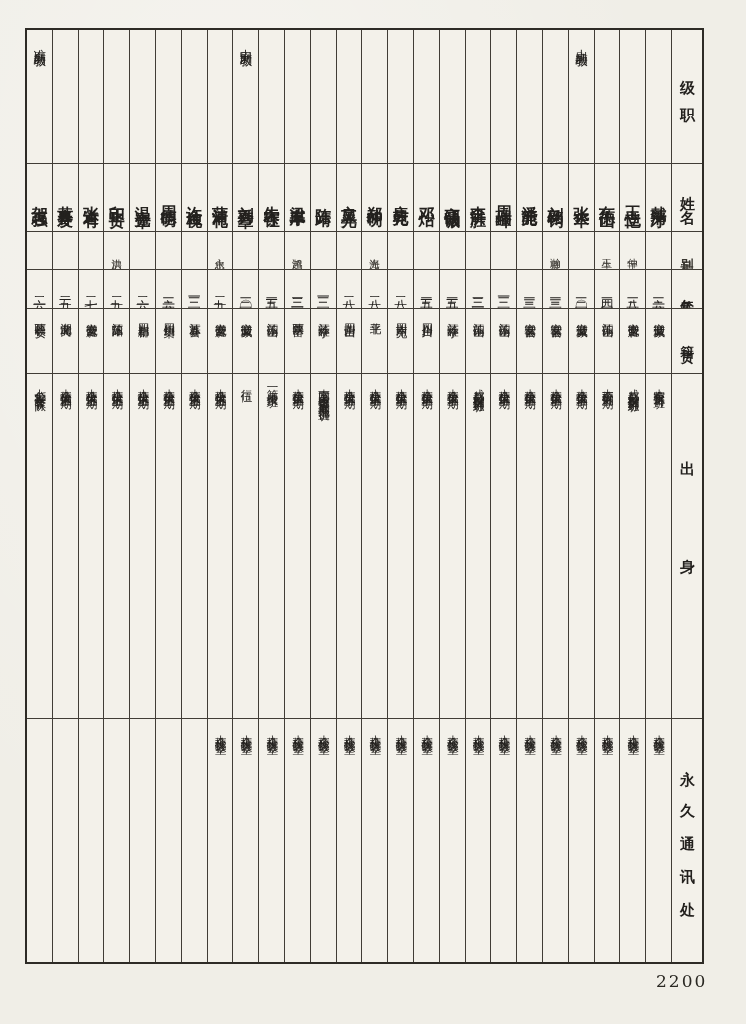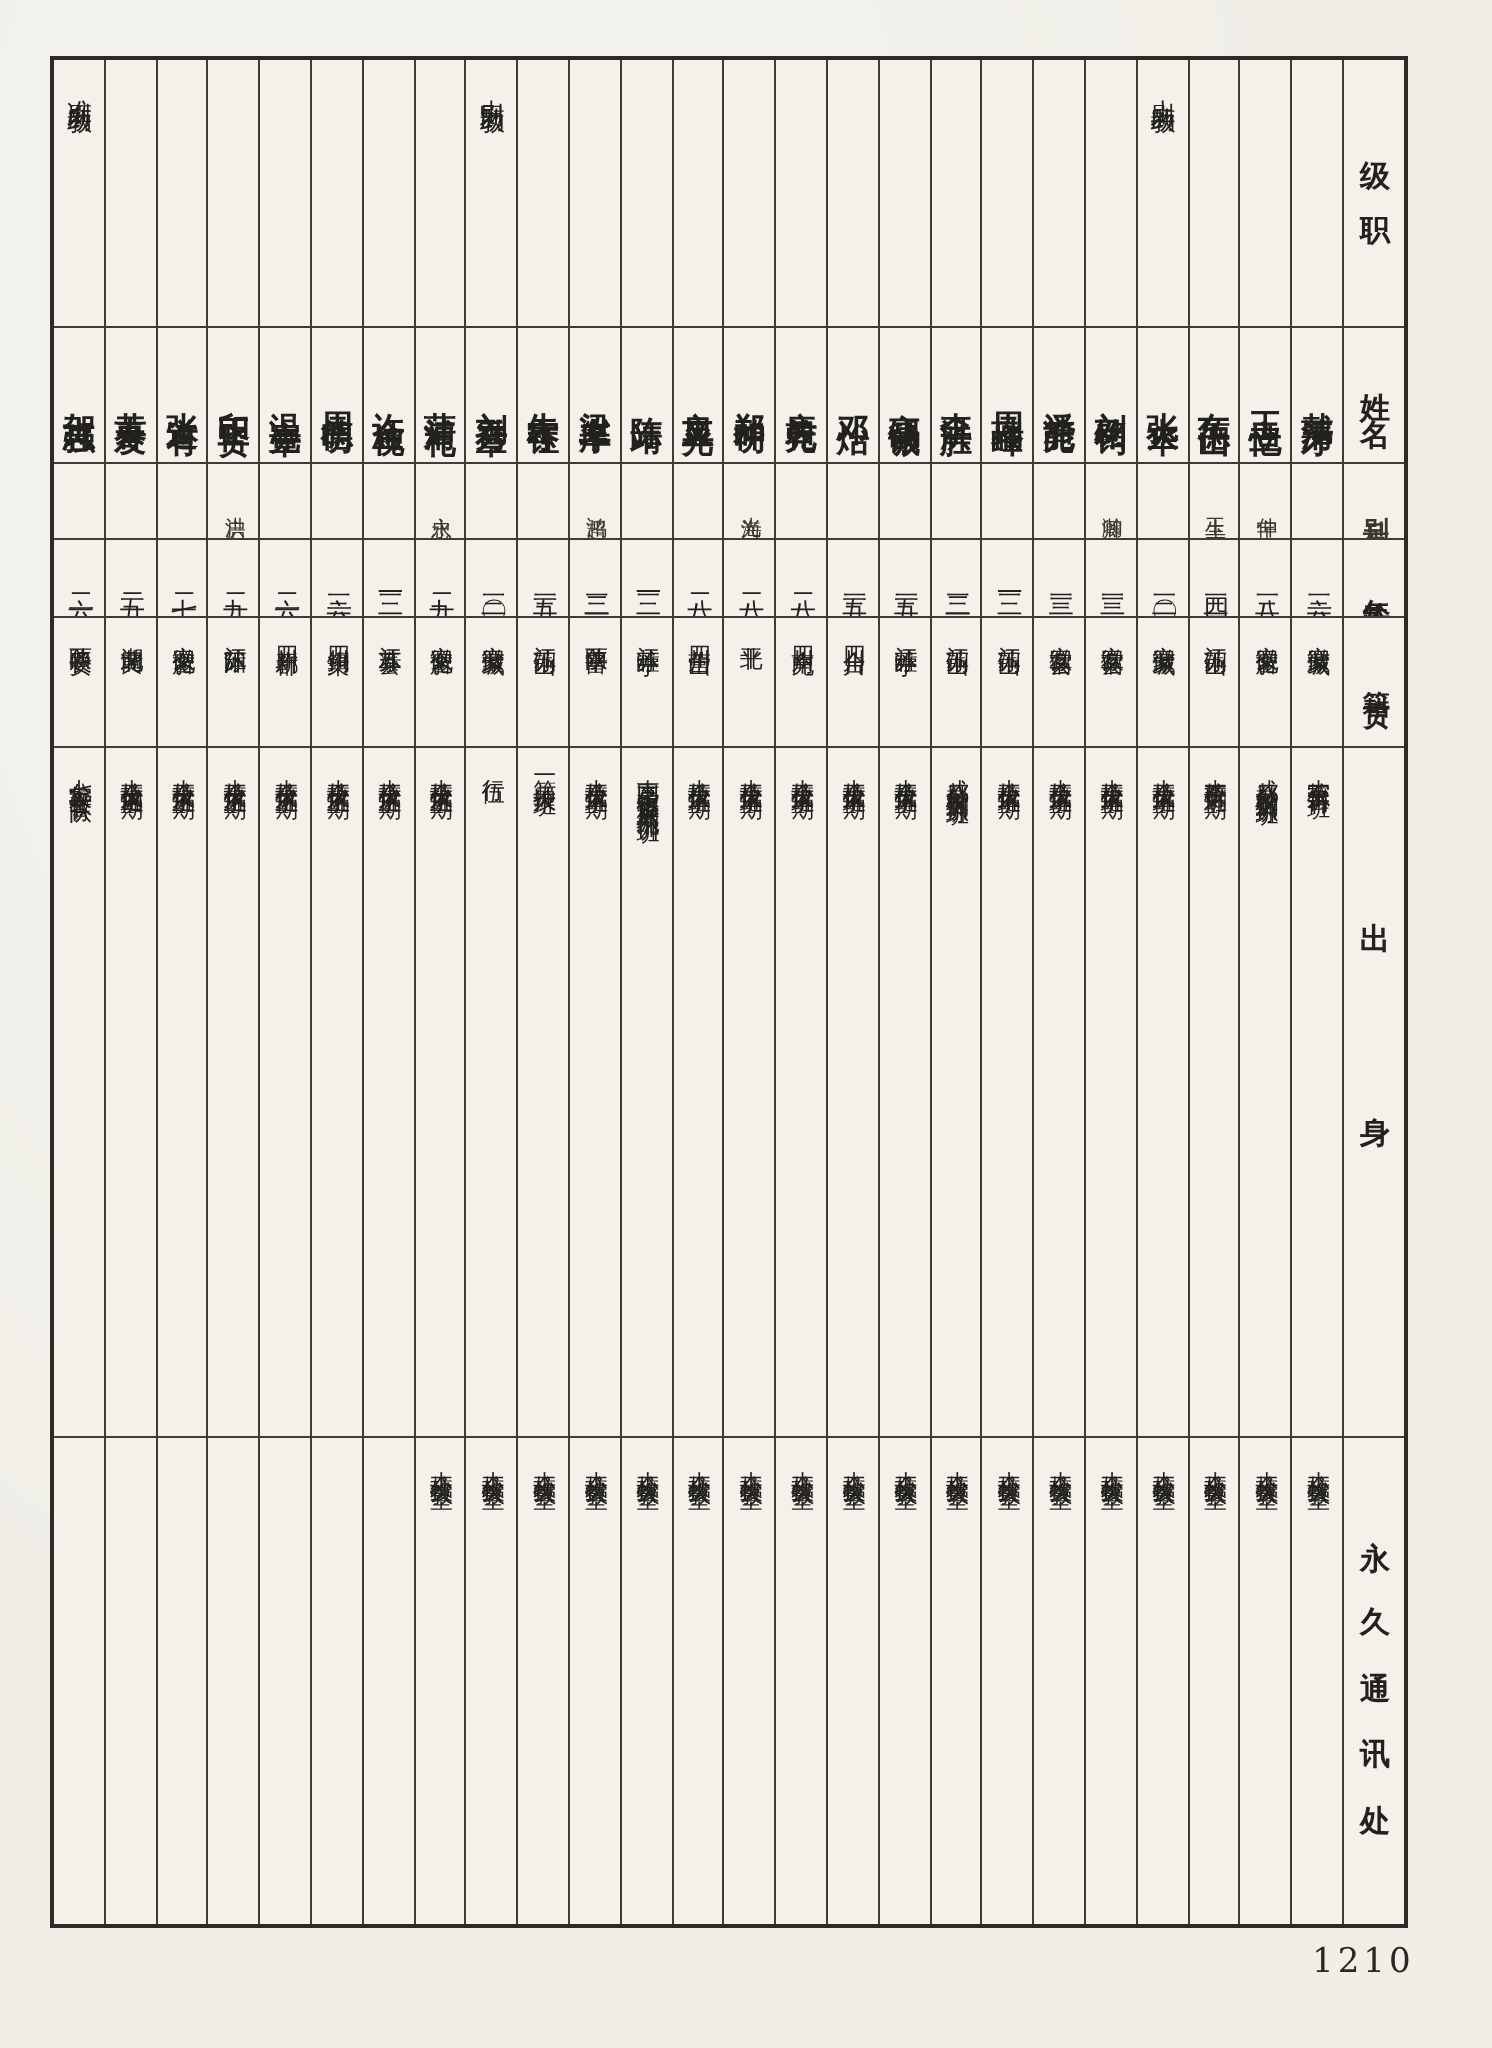--- a/index.html
+++ b/index.html
@@ -710,14 +710,14 @@
         </div>
       <div class="cell c-origin">
           <span class="vtext">七分校军士教育队</span>
         </div>
       <div class="cell c-address">
           <span class="vtext"></span>
         </div>
     </div>
   </div>
 
-  <div class="page-number">1210</div>
+  <div class="page-number">2200</div>
 </div>
 
 </body></html>

